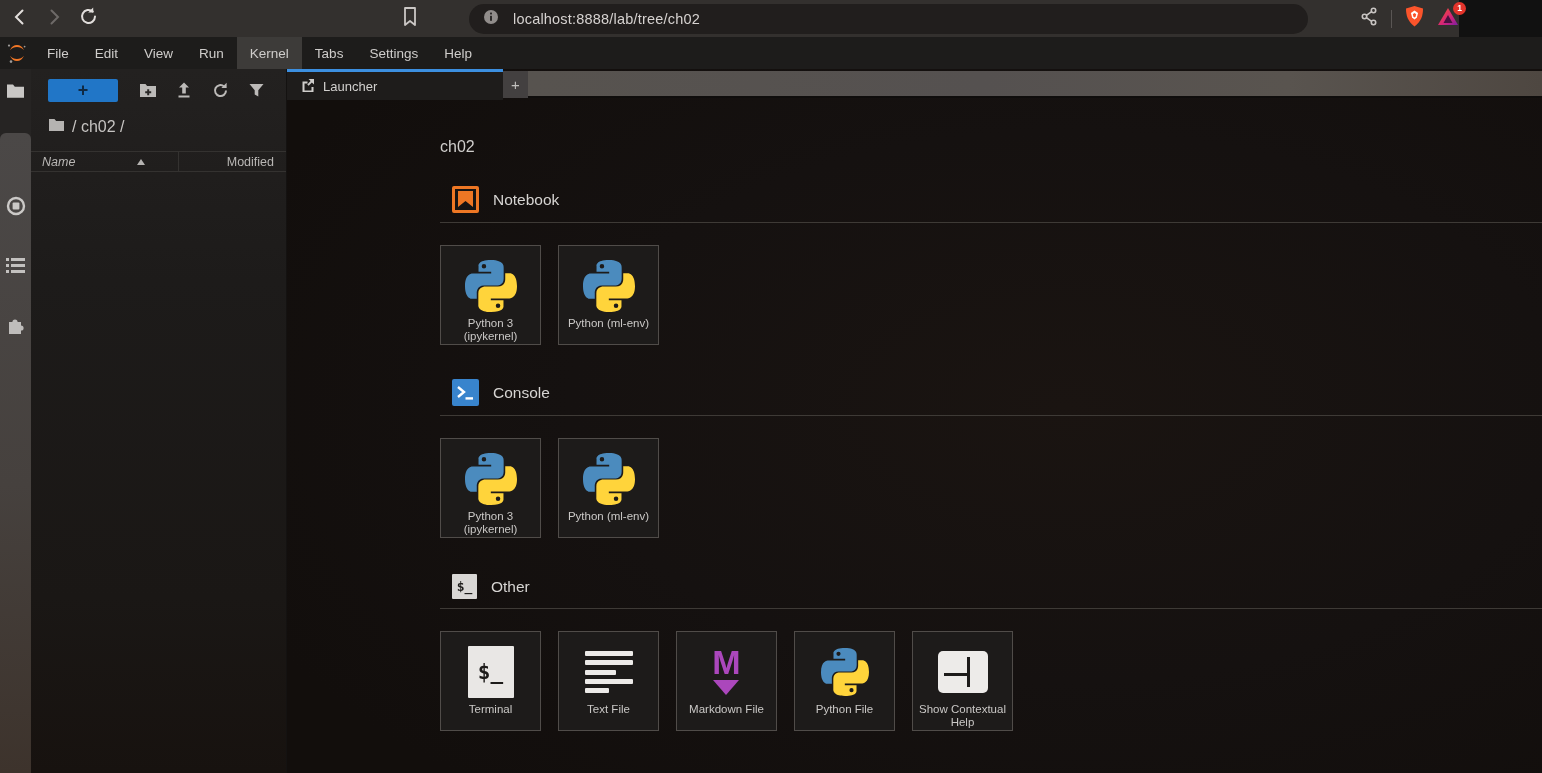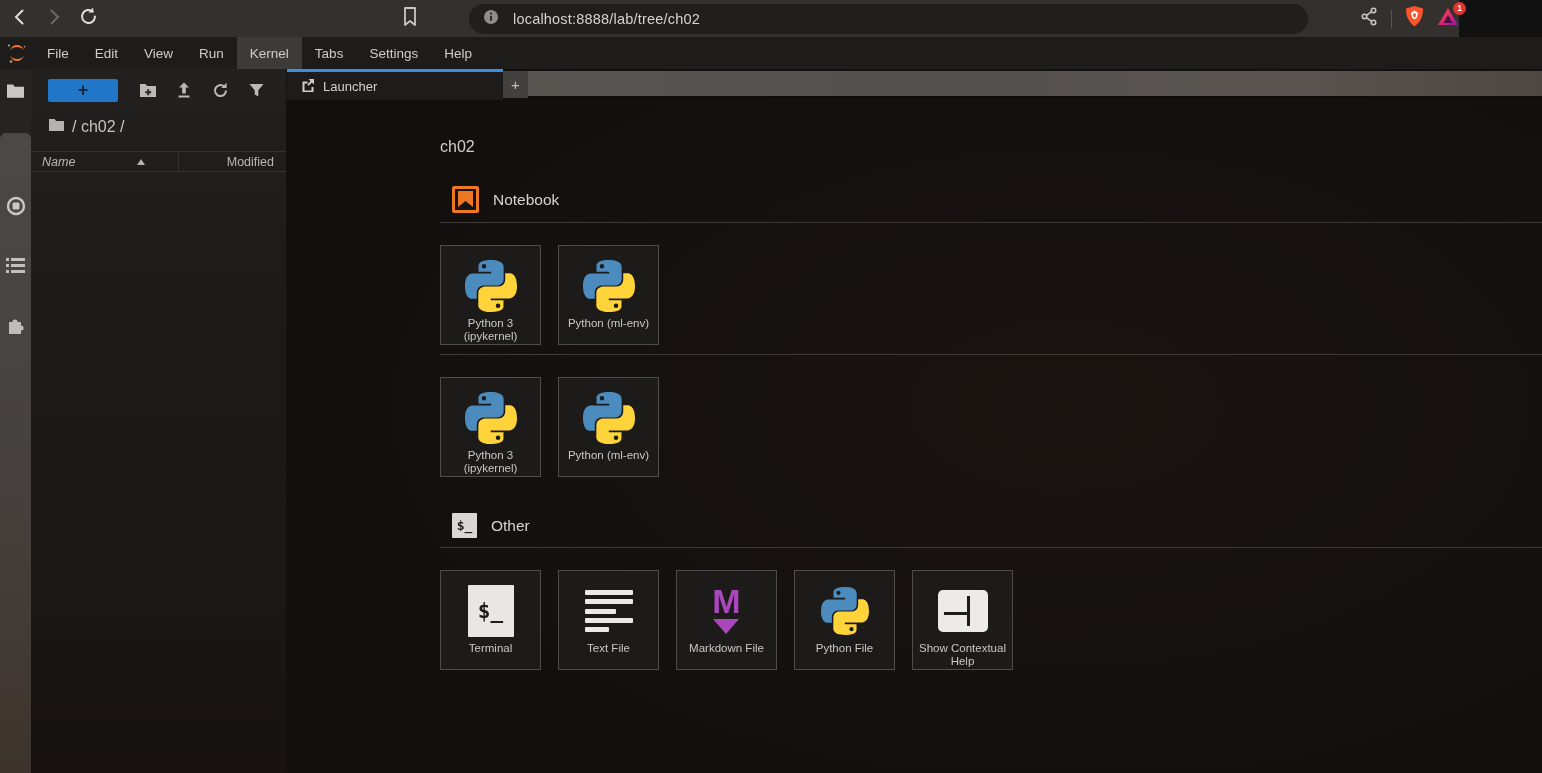--- a/index.html
+++ b/index.html
@@ -322,20 +322,29 @@
                 <path fill="#4b8bbe" d="M54.9 0C26.8 0 28.6 12.2 28.6 12.2l0 12.6h26.8v3.8H17.9S0 26.6 0 54.9c0 28.3 15.6 27.3 15.6 27.3h9.3V69.5s-.5-15.6 15.4-15.6h26.6s14.9.2 14.9-14.4V15.3S84.1 0 54.9 0zM40.1 8.5a4.8 4.8 0 1 1 0 9.6 4.8 4.8 0 0 1 0-9.6z"></path>
                 <path fill="#ffd43b" d="M55.1 110c28.1 0 26.3-12.2 26.3-12.2l0-12.6H54.6v-3.8h37.5s17.9 2 17.9-26.3c0-28.3-15.6-27.3-15.6-27.3h-9.3v12.7s.5 15.6-15.4 15.6H43.1s-14.9-.2-14.9 14.4v24.2S25.9 110 55.1 110zM69.9 101.5a4.8 4.8 0 1 1 0-9.6 4.8 4.8 0 0 1 0 9.6z"></path>
               </svg>
           </div>
           <div class="card-label">Python (ml-env)</div>
         </div>
       </div>
     </div>
 
     <div class="section">
+      <div class="section-header" style="margin-top:34px">
+        <span class="console-icon">
+          <svg width="27" height="27" viewBox="0 0 27 27">
+              <path d="M6 8 l6 5 -6 5" stroke="#fff" stroke-width="2.4" fill="none"></path>
+              <rect x="13.5" y="18.2" width="7.5" height="2.4" fill="#fff"></rect>
+            </svg>
+        </span>
+        <span class="section-label">Console</span>
+      </div>
       <div class="section-divider"></div>
       <div class="cards-row">
         <div class="card">
           <div class="card-icon-area">
             <svg width="52" height="52" viewBox="0 0 110 110">
                 <path fill="#4b8bbe" d="M54.9 0C26.8 0 28.6 12.2 28.6 12.2l0 12.6h26.8v3.8H17.9S0 26.6 0 54.9c0 28.3 15.6 27.3 15.6 27.3h9.3V69.5s-.5-15.6 15.4-15.6h26.6s14.9.2 14.9-14.4V15.3S84.1 0 54.9 0zM40.1 8.5a4.8 4.8 0 1 1 0 9.6 4.8 4.8 0 0 1 0-9.6z"></path>
                 <path fill="#ffd43b" d="M55.1 110c28.1 0 26.3-12.2 26.3-12.2l0-12.6H54.6v-3.8h37.5s17.9 2 17.9-26.3c0-28.3-15.6-27.3-15.6-27.3h-9.3v12.7s.5 15.6-15.4 15.6H43.1s-14.9-.2-14.9 14.4v24.2S25.9 110 55.1 110zM69.9 101.5a4.8 4.8 0 1 1 0-9.6 4.8 4.8 0 0 1 0 9.6z"></path>
               </svg>
           </div>
           <div class="card-label">Python 3 (ipykernel)</div>

